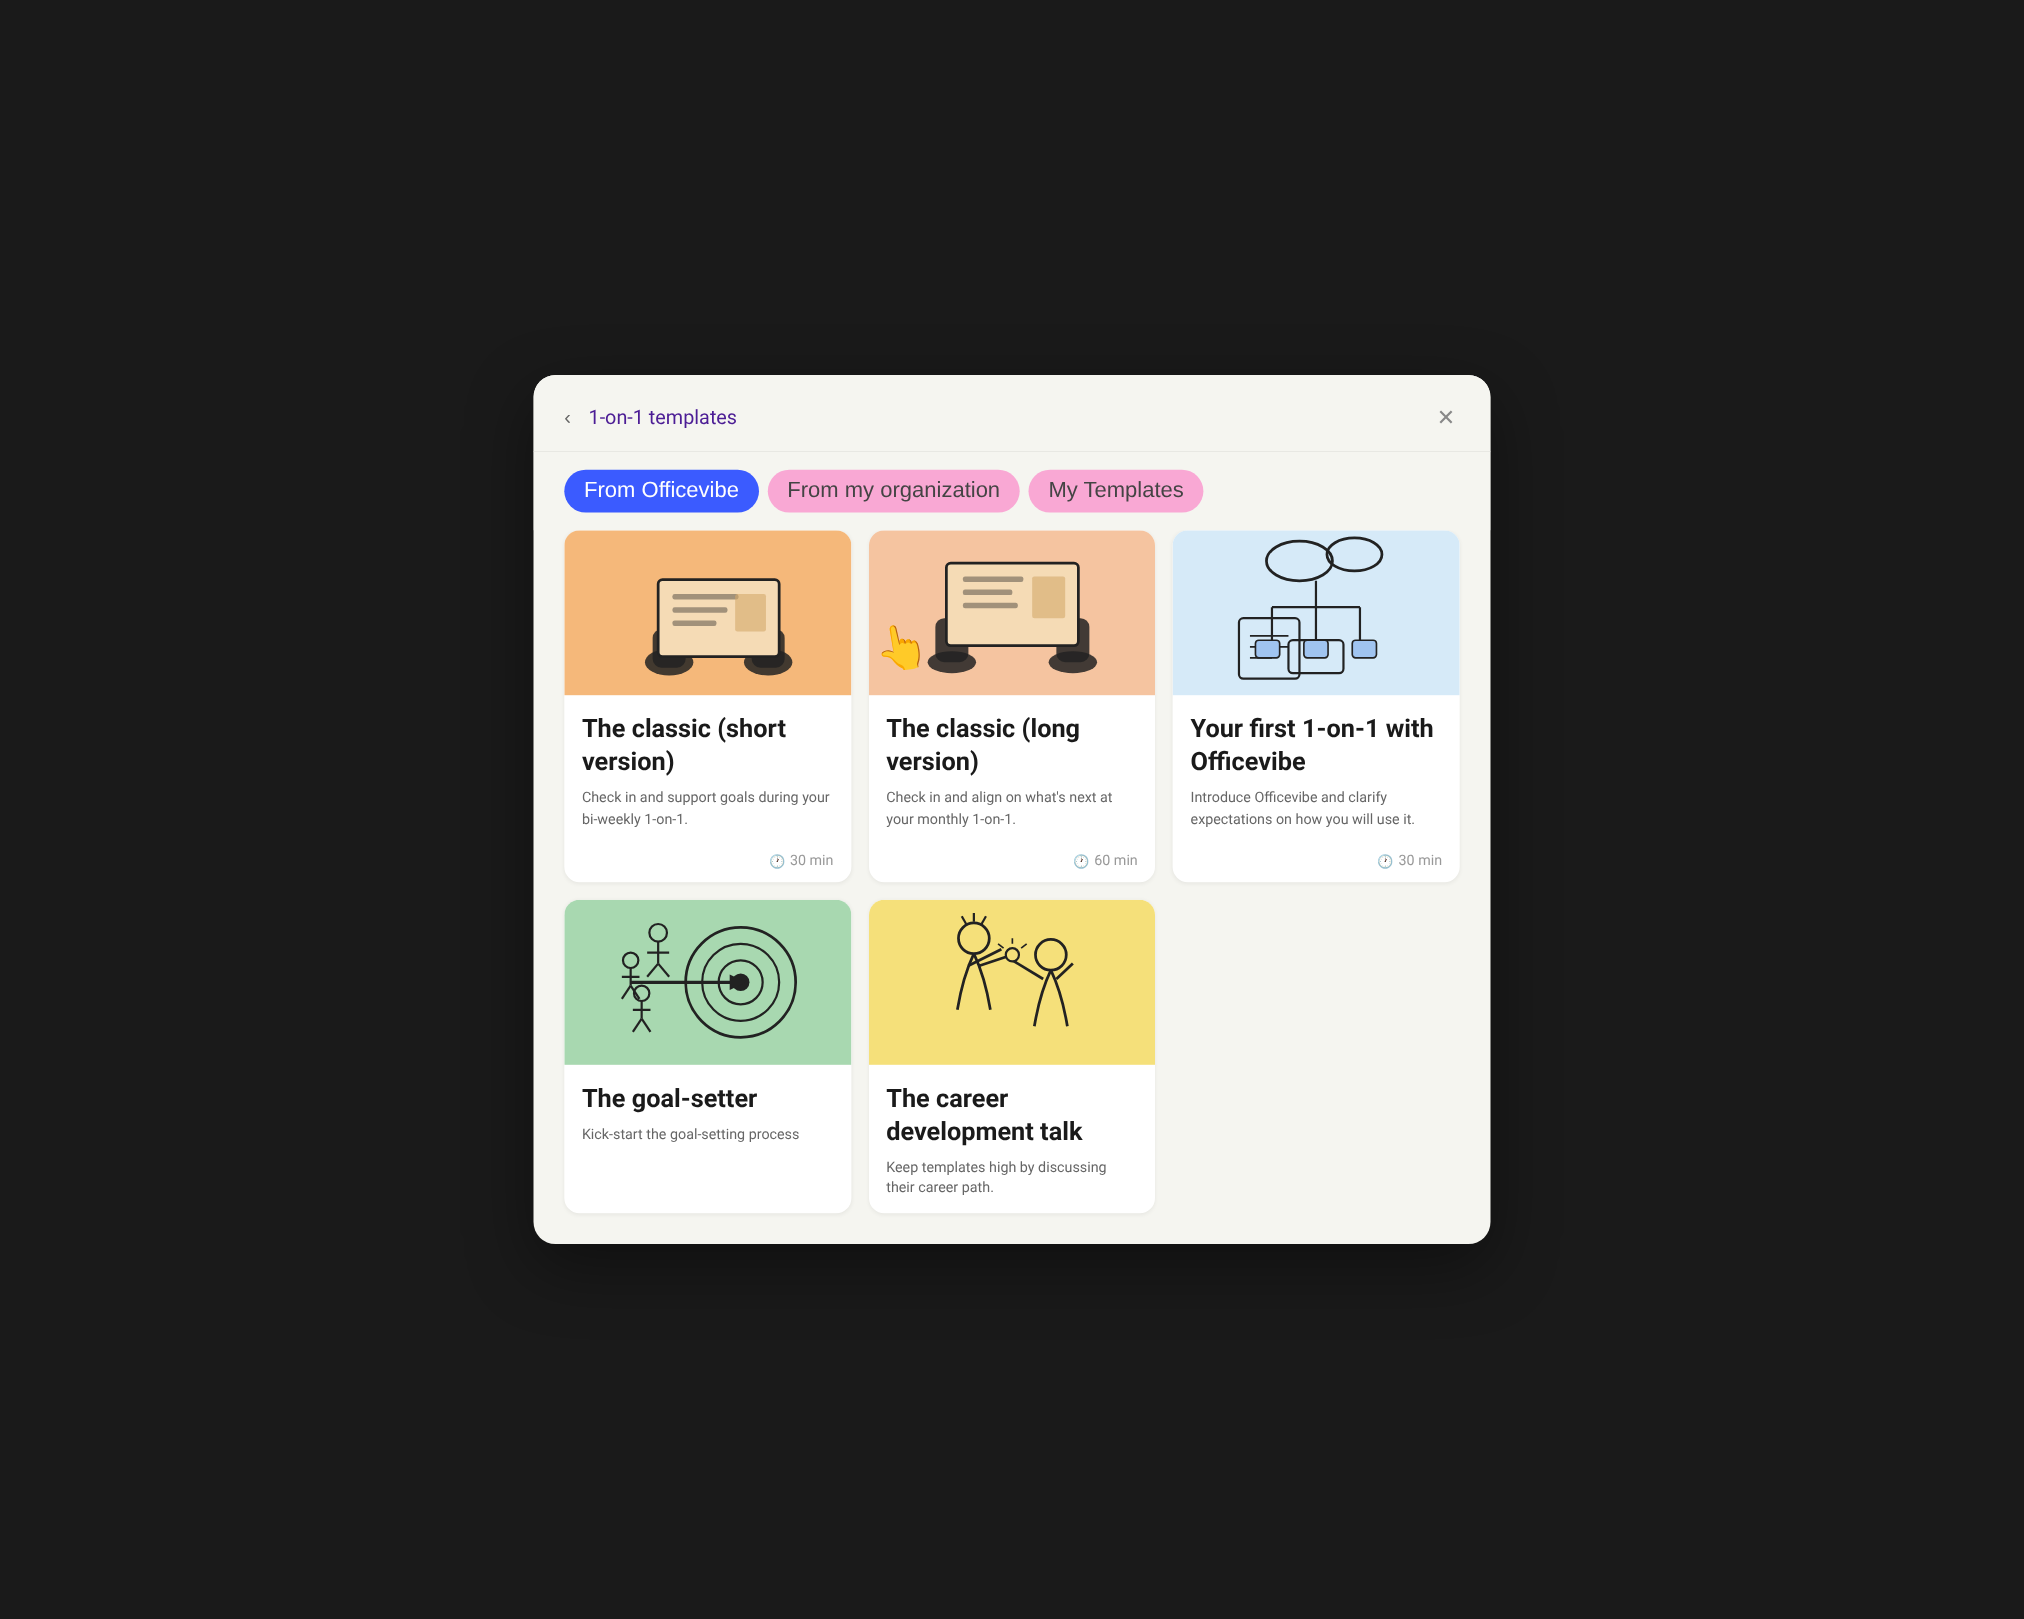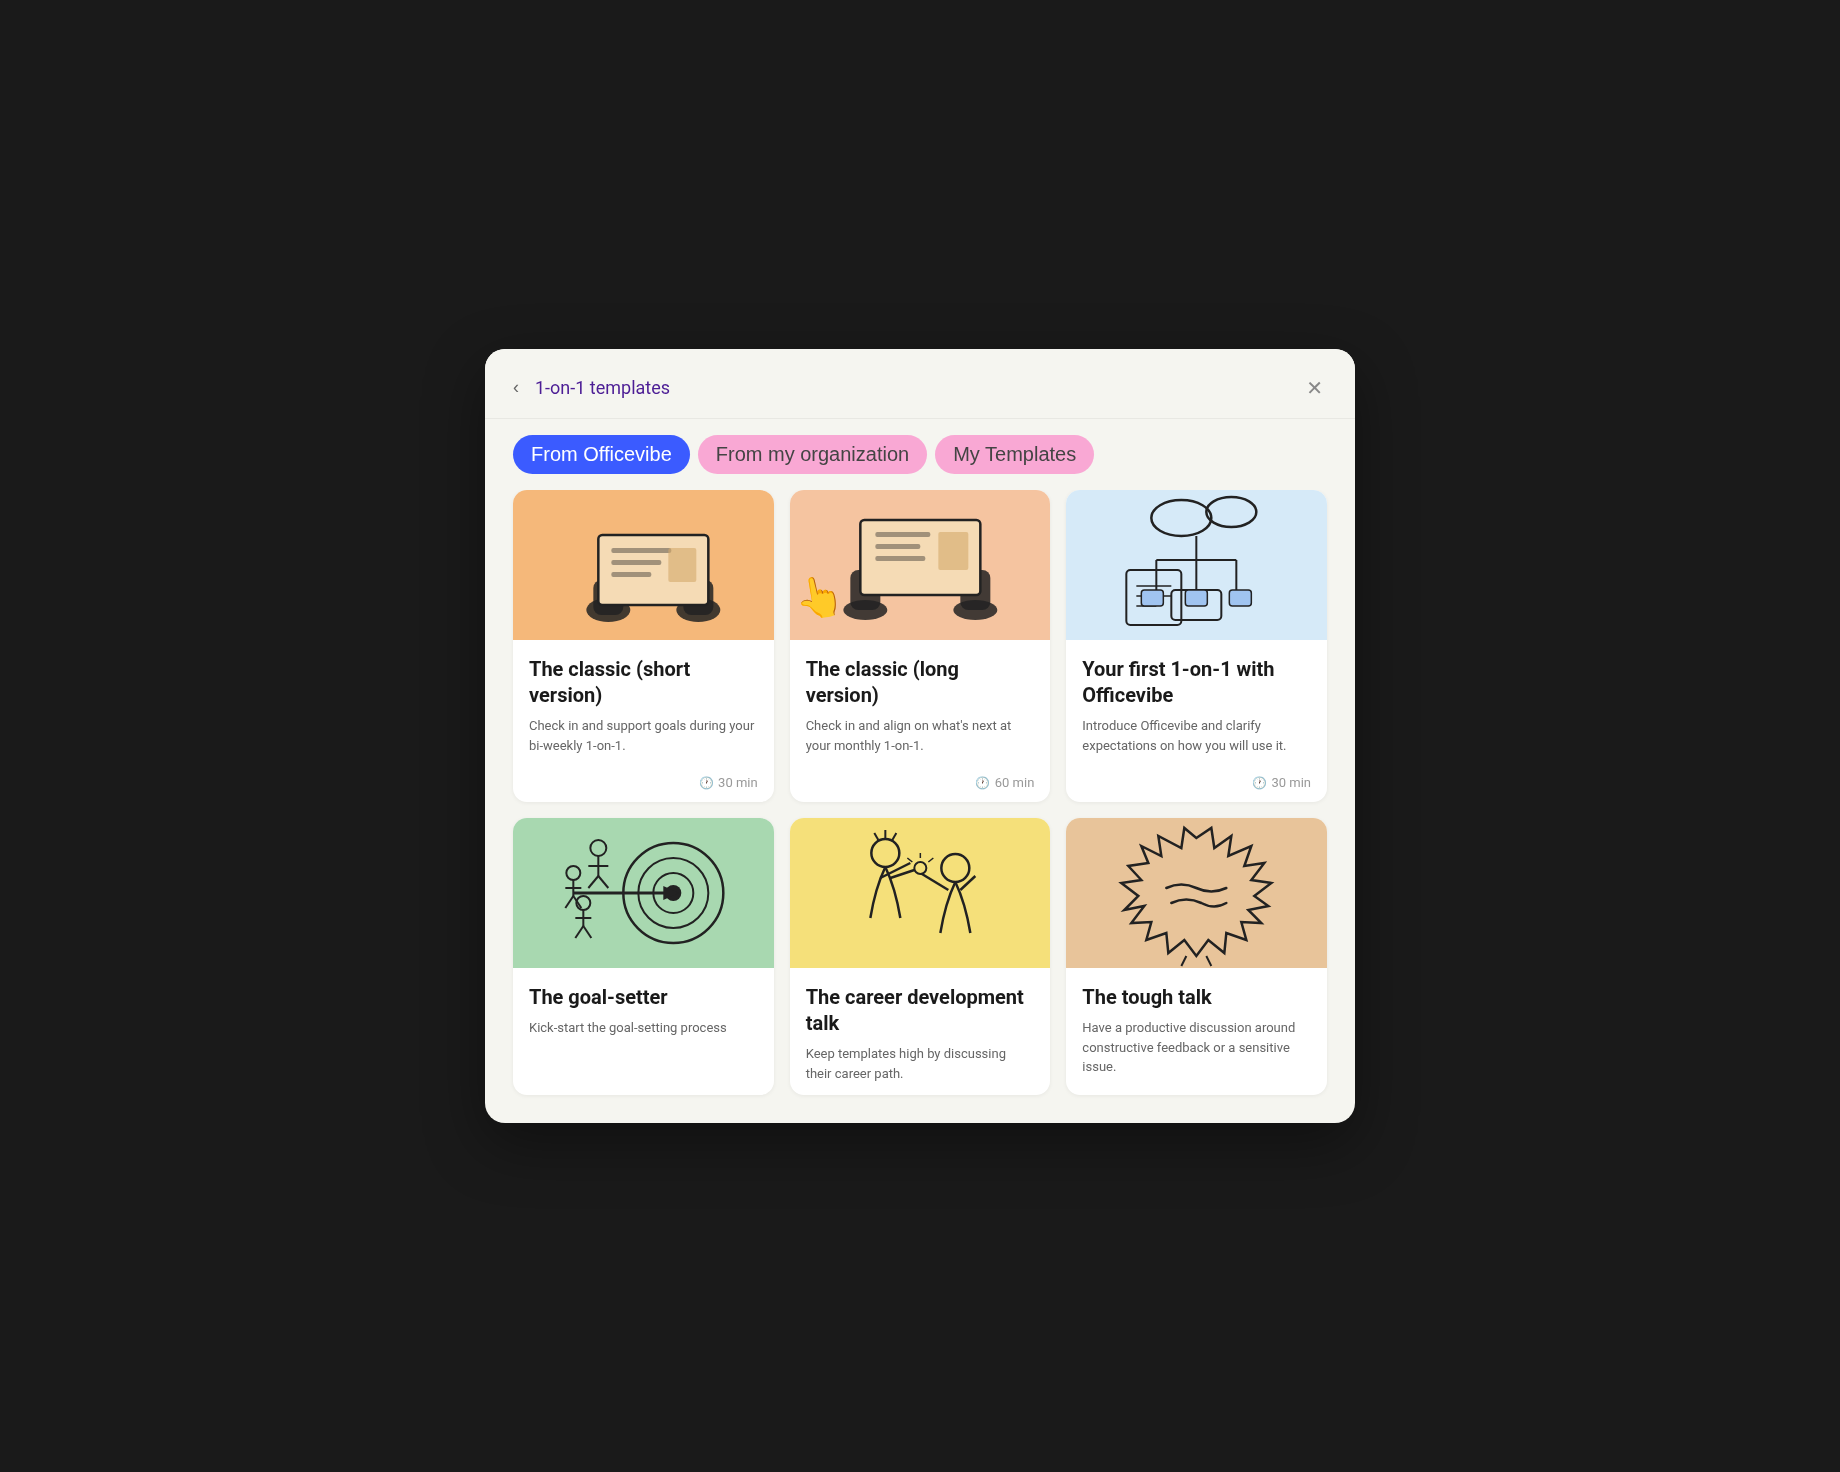--- a/index.html
+++ b/index.html
@@ -102,21 +102,21 @@
       width: 100%;
       height: 100%;
     }
     .card-body {
       padding: 16px 16px 12px 16px;
       flex: 1;
       display: flex;
       flex-direction: column;
     }
     .card-title {
-      font-size: 20px;
+      font-size: 23px;
       font-weight: 700;
       color: #1a1a1a;
       line-height: 1.3;
       margin-bottom: 8px;
     }
     .card-desc {
       font-size: 13px;
       color: #666;
       line-height: 1.5;
       flex: 1;
@@ -331,57 +331,17 @@
           <line x1="108" y1="44" x2="113" y2="40" stroke="#222" stroke-width="1.5"></line>
           <line x1="92" y1="44" x2="87" y2="40" stroke="#222" stroke-width="1.5"></line>
         </svg>
       </div>
       <div class="card-body">
         <div class="card-title">The career development talk</div>
         <div class="card-desc">Keep templates high by discussing their career path.</div>
       </div>
     </div>
 
-    <div class="card">
-      <div class="card-image bg-tan">
-        <svg viewBox="0 0 200 150" xmlns="http://www.w3.org/2000/svg">
-
-          <path d="
-            M100,20
-            L115,10 L118,30
-            L135,18 L132,38
-            L155,28 L148,48
-            L168,45 L155,62
-            L175,65 L158,78
-            L172,88 L152,92
-            L165,105 L145,104
-            L150,122 L130,115
-            L128,135 L112,122
-            L100,138
-            L88,122 L72,135
-            L70,115 L50,122
-            L55,104 L35,105
-            L48,88 L28,92
-            L42,78 L25,65
-            L45,62 L32,48
-            L52,45 L45,28
-            L65,38 L62,18
-            L85,30 L88,10
-            Z
-          " fill="none" stroke="#222" stroke-width="2.5"></path>
-
-          <path d="M70,70 Q85,63 100,70 Q115,77 130,70" fill="none" stroke="#222" stroke-width="2.5" stroke-linecap="round"></path>
-          <path d="M75,85 Q90,78 105,85 Q118,92 130,85" fill="none" stroke="#222" stroke-width="2.5" stroke-linecap="round"></path>
-
-          <line x1="90" y1="138" x2="85" y2="148" stroke="#222" stroke-width="2"></line>
-          <line x1="110" y1="138" x2="115" y2="148" stroke="#222" stroke-width="2"></line>
-        </svg>
-      </div>
-      <div class="card-body">
-        <div class="card-title">The tough talk</div>
-        <div class="card-desc">Have a productive discussion around constructive feedback or a sensitive issue.</div>
-      </div>
-    </div>
 
   </div>
 
   <div class="cursor-hand">👆</div>
 </div>
 
 </body></html>

